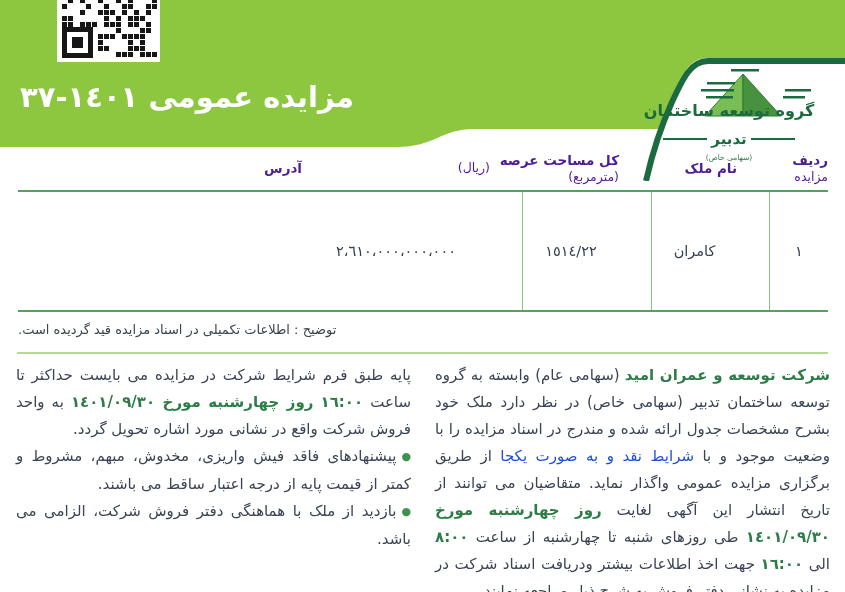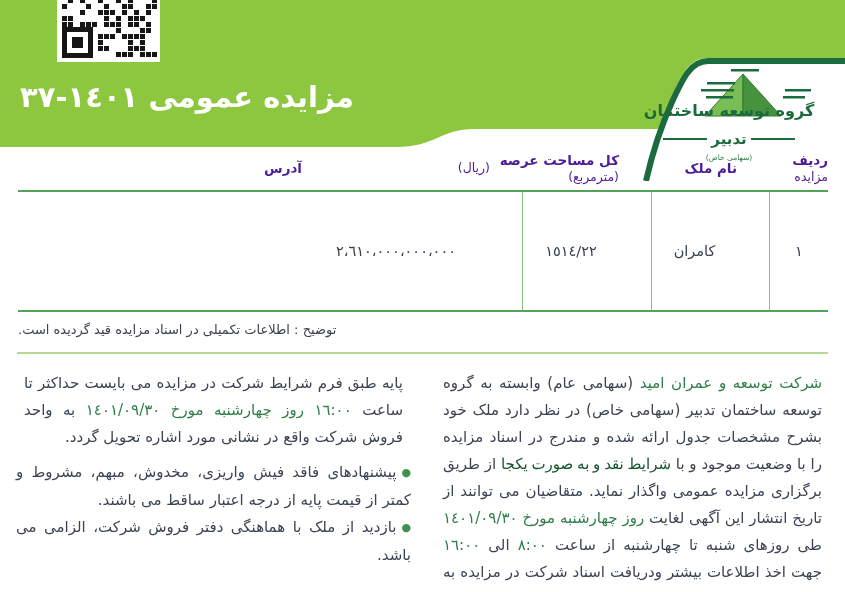--- a/index.html
+++ b/index.html
@@ -38,23 +38,23 @@
   .td:not(:last-child) { border-left:1.5px solid #85c27a;margin-left:32px; }
   .note-line { position:absolute; top:322px; right:48px; left:18px; text-align:left;
     color:#3a4450; font-size:13px; direction:rtl; }
   .green-rule { position:absolute; top:352px; right:17px; left:17px; height:2px; background:#b7d996; }
 
   
   .body-cols { position:absolute; top:362px; right:15px; left:15px; bottom:0;
     display:flex; direction:rtl; gap:24px; overflow:hidden; }
   .col { width:395px; color:#3a4454; font-size:15px; line-height:27px;
     text-align:justify; direction:rtl; }
-  .col p { margin:8px; }
-  .seg-g { color:#2e7d48; font-weight:normal; }
-  .seg-r { color:#14532d;font-family:Liberation Serif, serif; }
+  .col p { margin:0; }
+  .seg-g { color:#2e7d48; font-weight:bold; }
+  .seg-r { color:#1d4ed8; }
   .bullet-item { text-align:justify; }
   .bullet-marker { color:#3f9150; font-size:11px; margin-left:5px; display:inline-block;
     transform:translateY(-1px); }
 </style>
 </head>
 <body>
 
 <div class="page">
 
   <div class="header-band">

